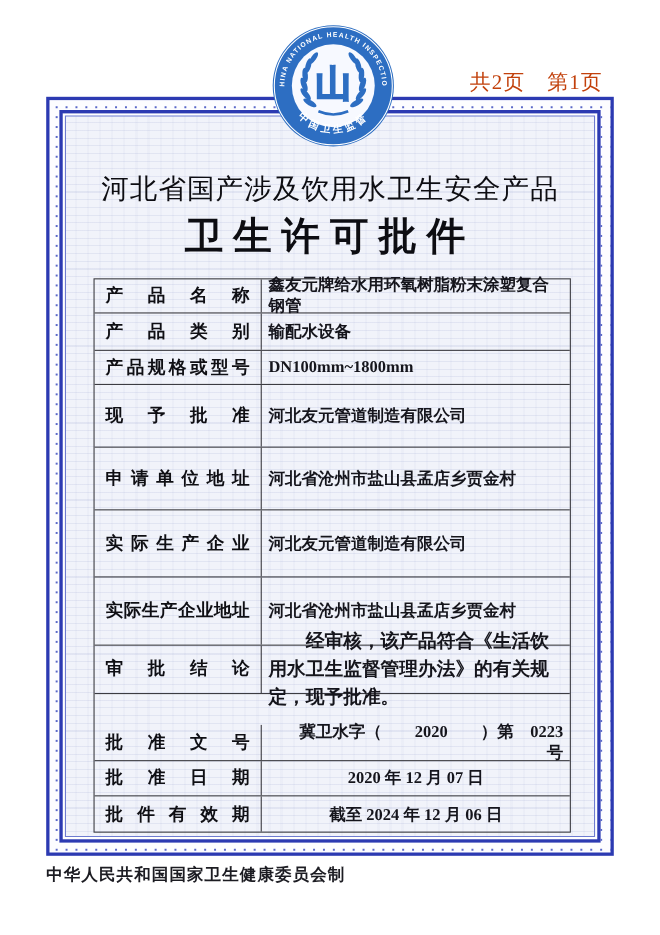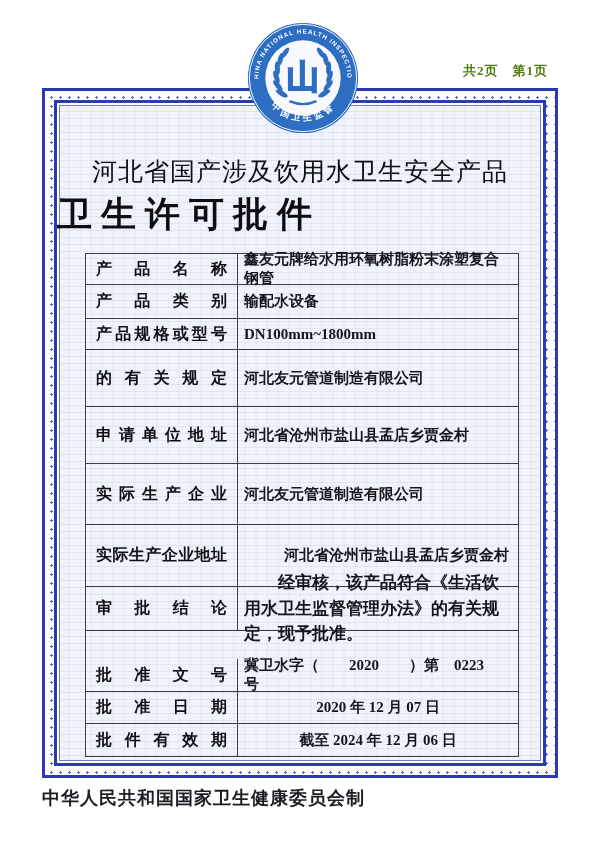--- a/index.html
+++ b/index.html
@@ -4,21 +4,21 @@
 <style>
   html,body{margin:0;padding:0;}
   body{
     width:600px;height:850px;position:relative;background:#ffffff;
     font-family:"Liberation Serif","DejaVu Serif",serif;
     color:#15151a;overflow:hidden;
   }
   
   .page-info{
     position:absolute;top:62px;right:52px;
-    font-size:13px;font-weight:bold;letter-spacing:1px;color:#4d7c0f;
+    font-size:19px;font-weight:normal;letter-spacing:1px;color:#c2410c;
   }
   
   .frame-outer{
     position:absolute;left:42px;top:88px;width:516px;height:690px;
     box-sizing:border-box;
     border:3px solid #2c3ab2;
     background-color:#fdfdff;
     background-image:radial-gradient(circle,#5a68c8 1.2px,rgba(0,0,0,0) 1.4px);
     background-size:9px 9px;background-position:2px 2px;
     padding:9px;
@@ -33,21 +33,21 @@
       repeating-linear-gradient(90deg, rgba(130,142,195,0.05) 0 2px, rgba(0,0,0,0) 2px 11px);
   }
   
   .seal{position:absolute;left:245px;top:20px;width:116px;height:116px;z-index:6;}
   
   .title1{
     position:absolute;left:0;right:0;top:52px;text-align:center;
     font-size:25px;font-weight:normal;letter-spacing:1px;color:#0d0d12;white-space:nowrap;
   }
   .title2{
-    position:absolute;left:0;right:0;top:88px;text-align:left;
+    position:absolute;left:0;right:0;top:88px;text-align:center;
     font-size:35px;font-weight:bold;letter-spacing:9px;color:#0d0d12;white-space:nowrap;
   }
   
   .permit-table{
     position:absolute;left:28px;top:150px;width:434px;
     border:1.5px solid #3c3c42;box-sizing:border-box;
     background:rgba(255,255,255,0.0);
   }
   .row{display:flex;border-bottom:1px solid #3c3c42;box-sizing:border-box;}
   .row:last-child{border-bottom:none;}
@@ -57,29 +57,29 @@
   }
   .cell-label span{
     display:block;width:100%;
     font-size:16px;font-weight:bold;color:#0f0f14;
     text-align:justify;text-align-last:justify;
   }
   .cell-value{
     flex:1;display:flex;align-items:center;padding:0 6px;box-sizing:border-box;
     font-size:15px;font-weight:bold;color:#15151c;
   }
-  .v-center{justify-content:center;}
+  .v-center{justify-content:center;text-align:right;}
   .v-block span{display:block;text-indent:2em;line-height:1.5;font-size:17px;}
   .h31{height:31px;justify-content:center;}.h34{height:34px;}.h57{height:57px;}
-  .h61{height:61px;}.h62{height:62px;gap:40px;}.h44{height:44px;}
+  .h61{height:61px;}.h62{height:62px;}.h44{height:44px;}
   .h33{height:33px;margin-top:28px;}.h32{height:32px;}
   
   .footer-issuer{
     position:absolute;left:42px;top:786px;
-    font-size:18px;font-weight:bold;letter-spacing:1px;color:#1c1c22;
+    font-size:15px;font-weight:bold;letter-spacing:1px;color:#1c1c22;
   }
 </style>
 </head>
 <body>
 
 <div class="page-info">共2页　第1页</div>
 
 <div class="frame-outer">
   <div class="frame-inner">
 
@@ -100,21 +100,21 @@
         <div class="cell-value">输配水设备</div>
       </div>
       <div class="row h31">
         <div class="cell-label">
             <span>产品规格或型号</span>
           </div>
         <div class="cell-value">DN100mm~1800mm</div>
       </div>
       <div class="row h57">
         <div class="cell-label">
-            <span>的有关规定</span>
+            <span>现予批准</span>
           </div>
         <div class="cell-value">河北友元管道制造有限公司</div>
       </div>
       <div class="row h57">
         <div class="cell-label">
             <span>申请单位地址</span>
           </div>
         <div class="cell-value">河北省沧州市盐山县孟店乡贾金村</div>
       </div>
       <div class="row h61">

